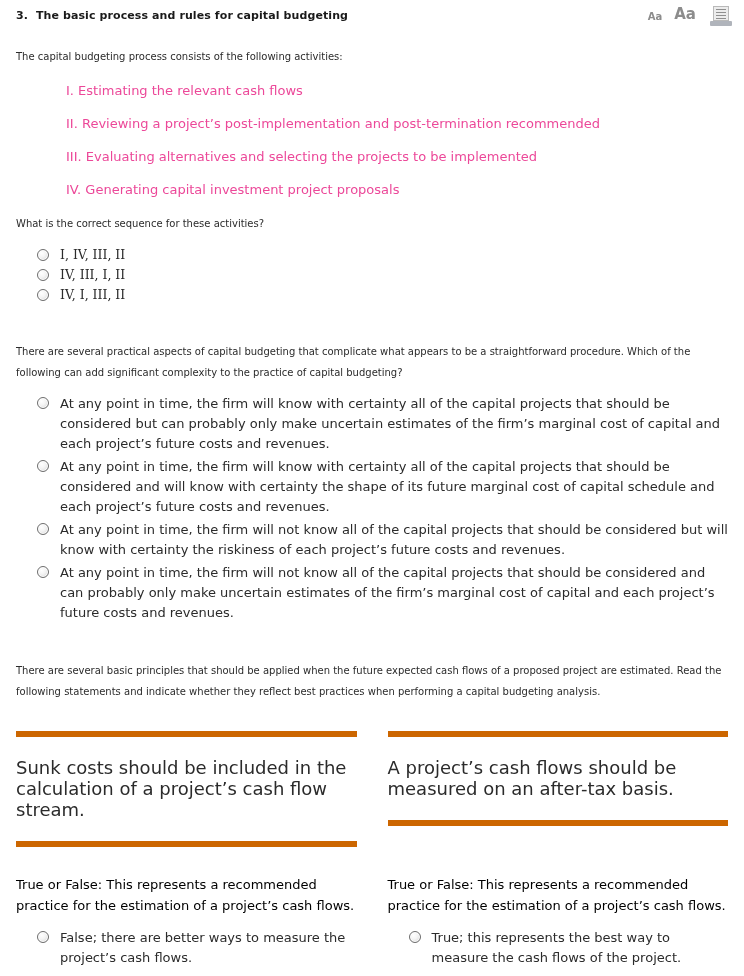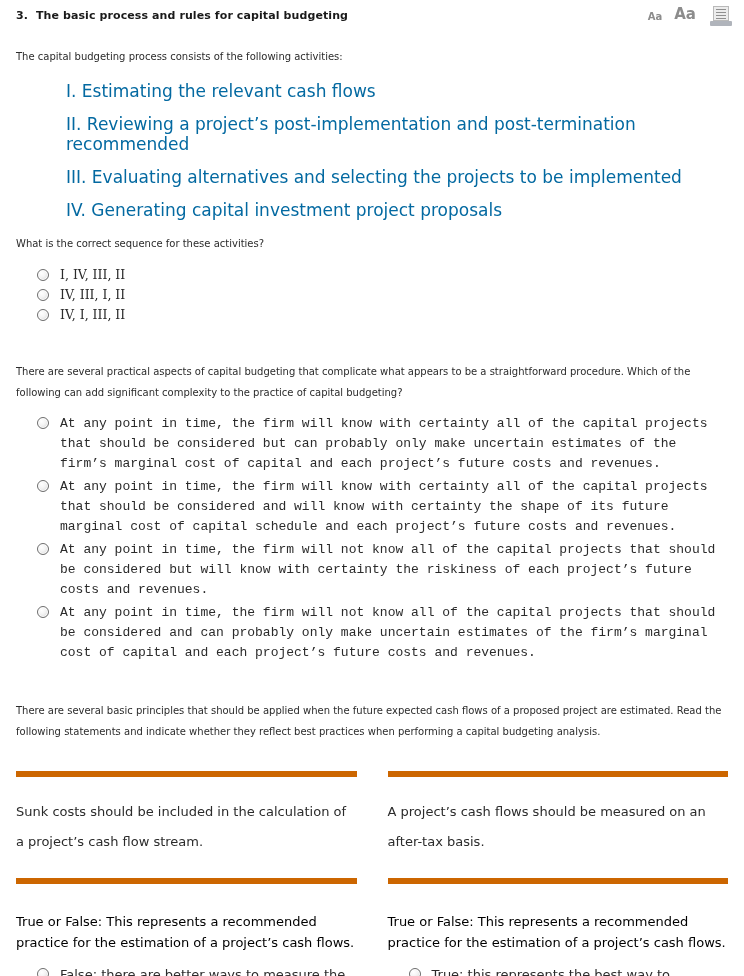--- a/index.html
+++ b/index.html
@@ -105,23 +105,23 @@
     margin: 0;
   }
   .para-intro { margin-top: 12px; }
 
   .roman-list {
     margin: 14px 0 0 0;
     padding: 0;
     list-style: none;
   }
   .roman-list li {
-    font-size: 17px;
+    font-size: 13px;
     line-height: 20px;
-    color: #0369a1;
+    color: #ec4899;
     padding-left: 50px;
     margin-bottom: 13px;
   }
 
   .q-prompt { margin-top: 13px; }
 
   
   .radio {
     width: 12px;
     height: 12px;
@@ -156,41 +156,41 @@
   .opt-list-seq .opt-label {
     font-family: "DejaVu Serif", "Liberation Serif", serif;
     font-size: 12.5px;
     line-height: 16px;
     margin-left: 11px;
   }
   .opt-list-seq .opt-item .radio { margin-top: 2px; }
 
   
   .opt-list-long { margin-top: 11px; padding-left: 21px; }
-  .opt-list-long .opt-item { margin-bottom: 3px; font-family: Liberation Mono, monospace; }
+  .opt-list-long .opt-item { margin-bottom: 3px; }
   .opt-list-long .opt-label {
     margin-left: 11px;
     max-width: 670px;
   }
 
   
   .two-col {
     display: flex;
     gap: 31px;
     margin-top: 29px;
   }
   .col { width: 344px; }
   .rule {
     height: 6px;
     background: #cc6600;
     width: 100%;
   }
   .statement {
-    font-size: 13px;
-    line-height: 30px;
+    font-size: 18px;
+    line-height: 21px;
     color: #2b2b2b;
     padding: 20px 0 21px 0;
     min-height: 62px;
   }
 
   .tf-row {
     display: flex;
     gap: 31px;
     margin-top: 27px;
   }

